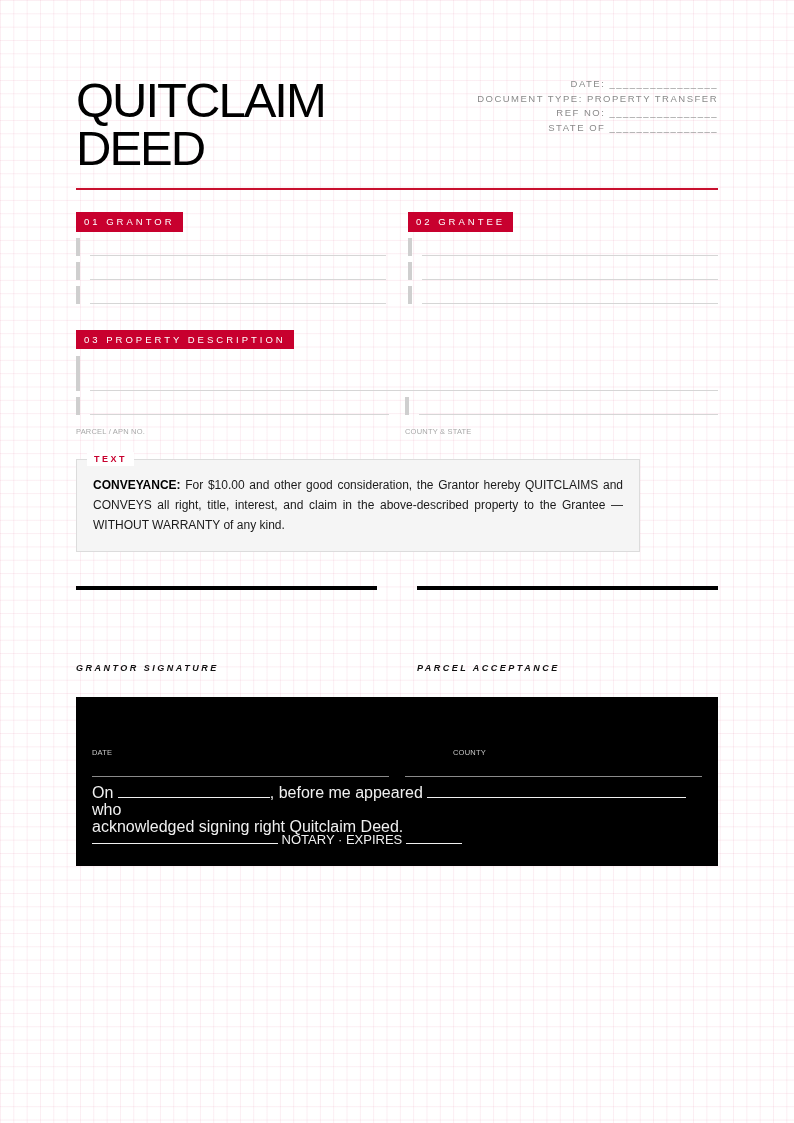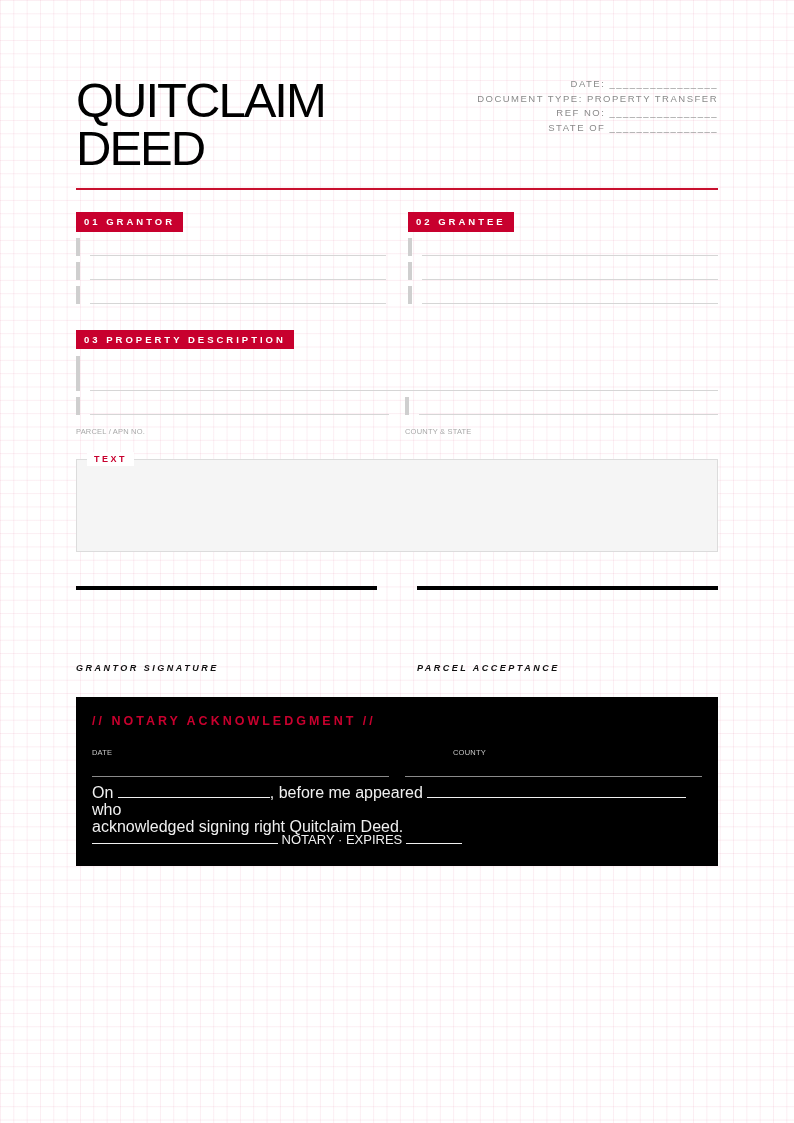--- a/index.html
+++ b/index.html
@@ -28,33 +28,33 @@
     position: absolute; right: 0; top: 77px; width: 300px;
     text-align: right; font-size: 9.5px; letter-spacing: 1.5px;
     color: #8a8a8a; line-height: 14.5px;
   }
   .meta div { white-space: nowrap; }
 
   .rule { position: absolute; left: 0; top: 188px; width: 642px; height: 2px; background: #c8102e; }
 
   .badge {
     position: absolute; background: #c8002e; color: #fff;
-    font-size: 9.5px; font-weight: 700; letter-spacing: 3px;
+    font-size: 9.5px; font-weight: 400; letter-spacing: 3px;
     height: 20px; line-height: 20px; padding: 0 8px;
     white-space: nowrap;
   }
 
   .field-row { position: absolute; height: 18px; }
   .field-row .tick { position: absolute; left: 0; top: 0; width: 4px; height: 18px; background: #cfcfcf; }
   .field-row .line { position: absolute; left: 14px; right: 0; bottom: 0; height: 1px; background: #d6d6d6; }
 
   .small-label { position: absolute; font-size: 7.5px; color: #a8a8a8; letter-spacing: 0.2px; white-space: nowrap; }
 
   .textbox {
-    position: absolute; left: 0; top: 459px; width: 642px; height: 93px;
+    position: absolute; left: 0; top: 459px; width: 564px; height: 93px;
     background: #f5f5f5; border: 1px solid #dcdcdc;
     padding: 15px 16px 0 16px;
   }
   .textbox .legend {
     position: absolute; left: 10px; top: -8px; padding: 0 7px;
     background: #fff; color: #c8002e; font-size: 9px; font-weight: 700;
     letter-spacing: 2.5px; line-height: 14px;
   }
   .textbox p {
     font-size: 12px; line-height: 20px; text-align: justify; color: #1a1a1a;
@@ -146,29 +146,29 @@
   </div>
   <div class="field-row" style="left:329px; top:397px; width:313px;">
     <div class="tick"></div>
       <div class="line"></div>
   </div>
   <div class="small-label" style="left:0; top:427px;">PARCEL / APN NO.</div>
   <div class="small-label" style="left:329px; top:427px;">COUNTY &amp; STATE</div>
 
   <div class="textbox">
     <div class="legend">TEXT</div>
+    <p><b>CONVEYANCE:</b><span> For $10.00 and other good consideration, the Grantor hereby QUITCLAIMS and CONVEYS all right, title, interest, and claim in the above-described property to the Grantee — WITHOUT WARRANTY of any kind.</span></p>
   </div>
 
   <div class="sig-line" style="left:0;"></div>
   <div class="sig-line" style="left:341px;"></div>
   <div class="sig-label" style="left:0;">GRANTOR SIGNATURE</div>
   <div class="sig-label" style="left:341px;">PARCEL ACCEPTANCE</div>
 
   <div class="notary">
-    <div class="n-title">// NOTARY ACKNOWLEDGMENT //</div>
     <div class="n-label" style="left:16px;">DATE</div>
     <div class="n-label" style="left:329px;margin-left:48px;">COUNTY</div>
     <div class="n-line" style="left:16px;"></div>
     <div class="n-line" style="left:329px;"></div>
     <div class="n-text">
       <span>On </span><span class="blank" style="width:152px;"></span><span>, before me appeared </span><span class="blank" style="width:259px;"></span><span> who</span><br>
       <span>acknowledged signing right Quitclaim Deed.</span>
     </div>
     <div class="n-sign">
       <span class="blank" style="width:186px; height:13px;"></span><span> NOTARY · EXPIRES </span><span class="blank" style="width:56px; height:13px;"></span>

